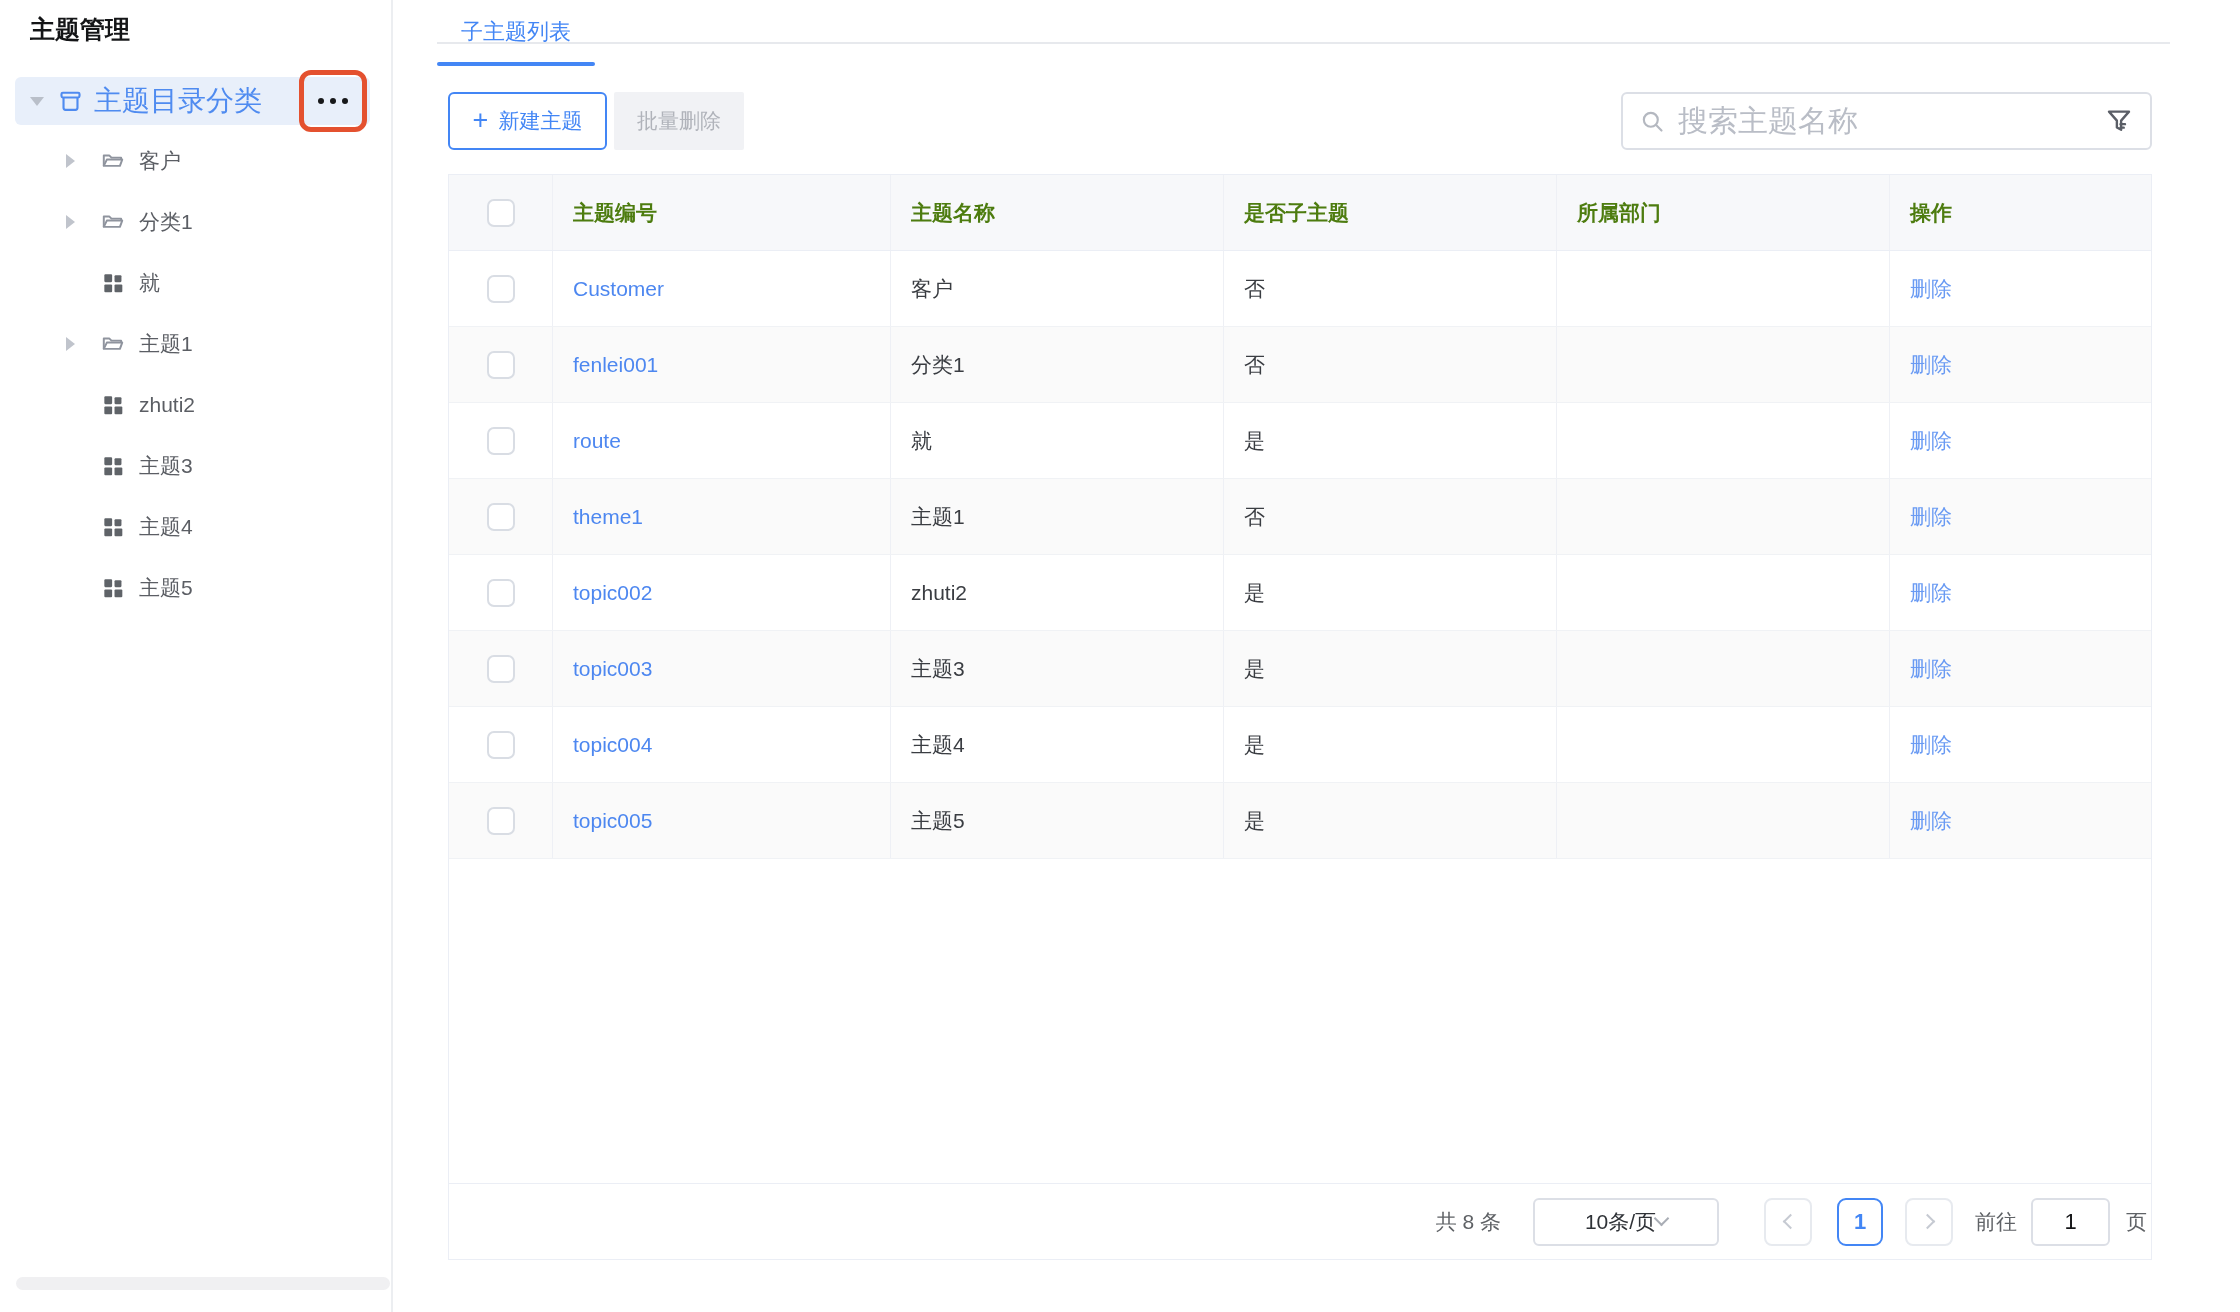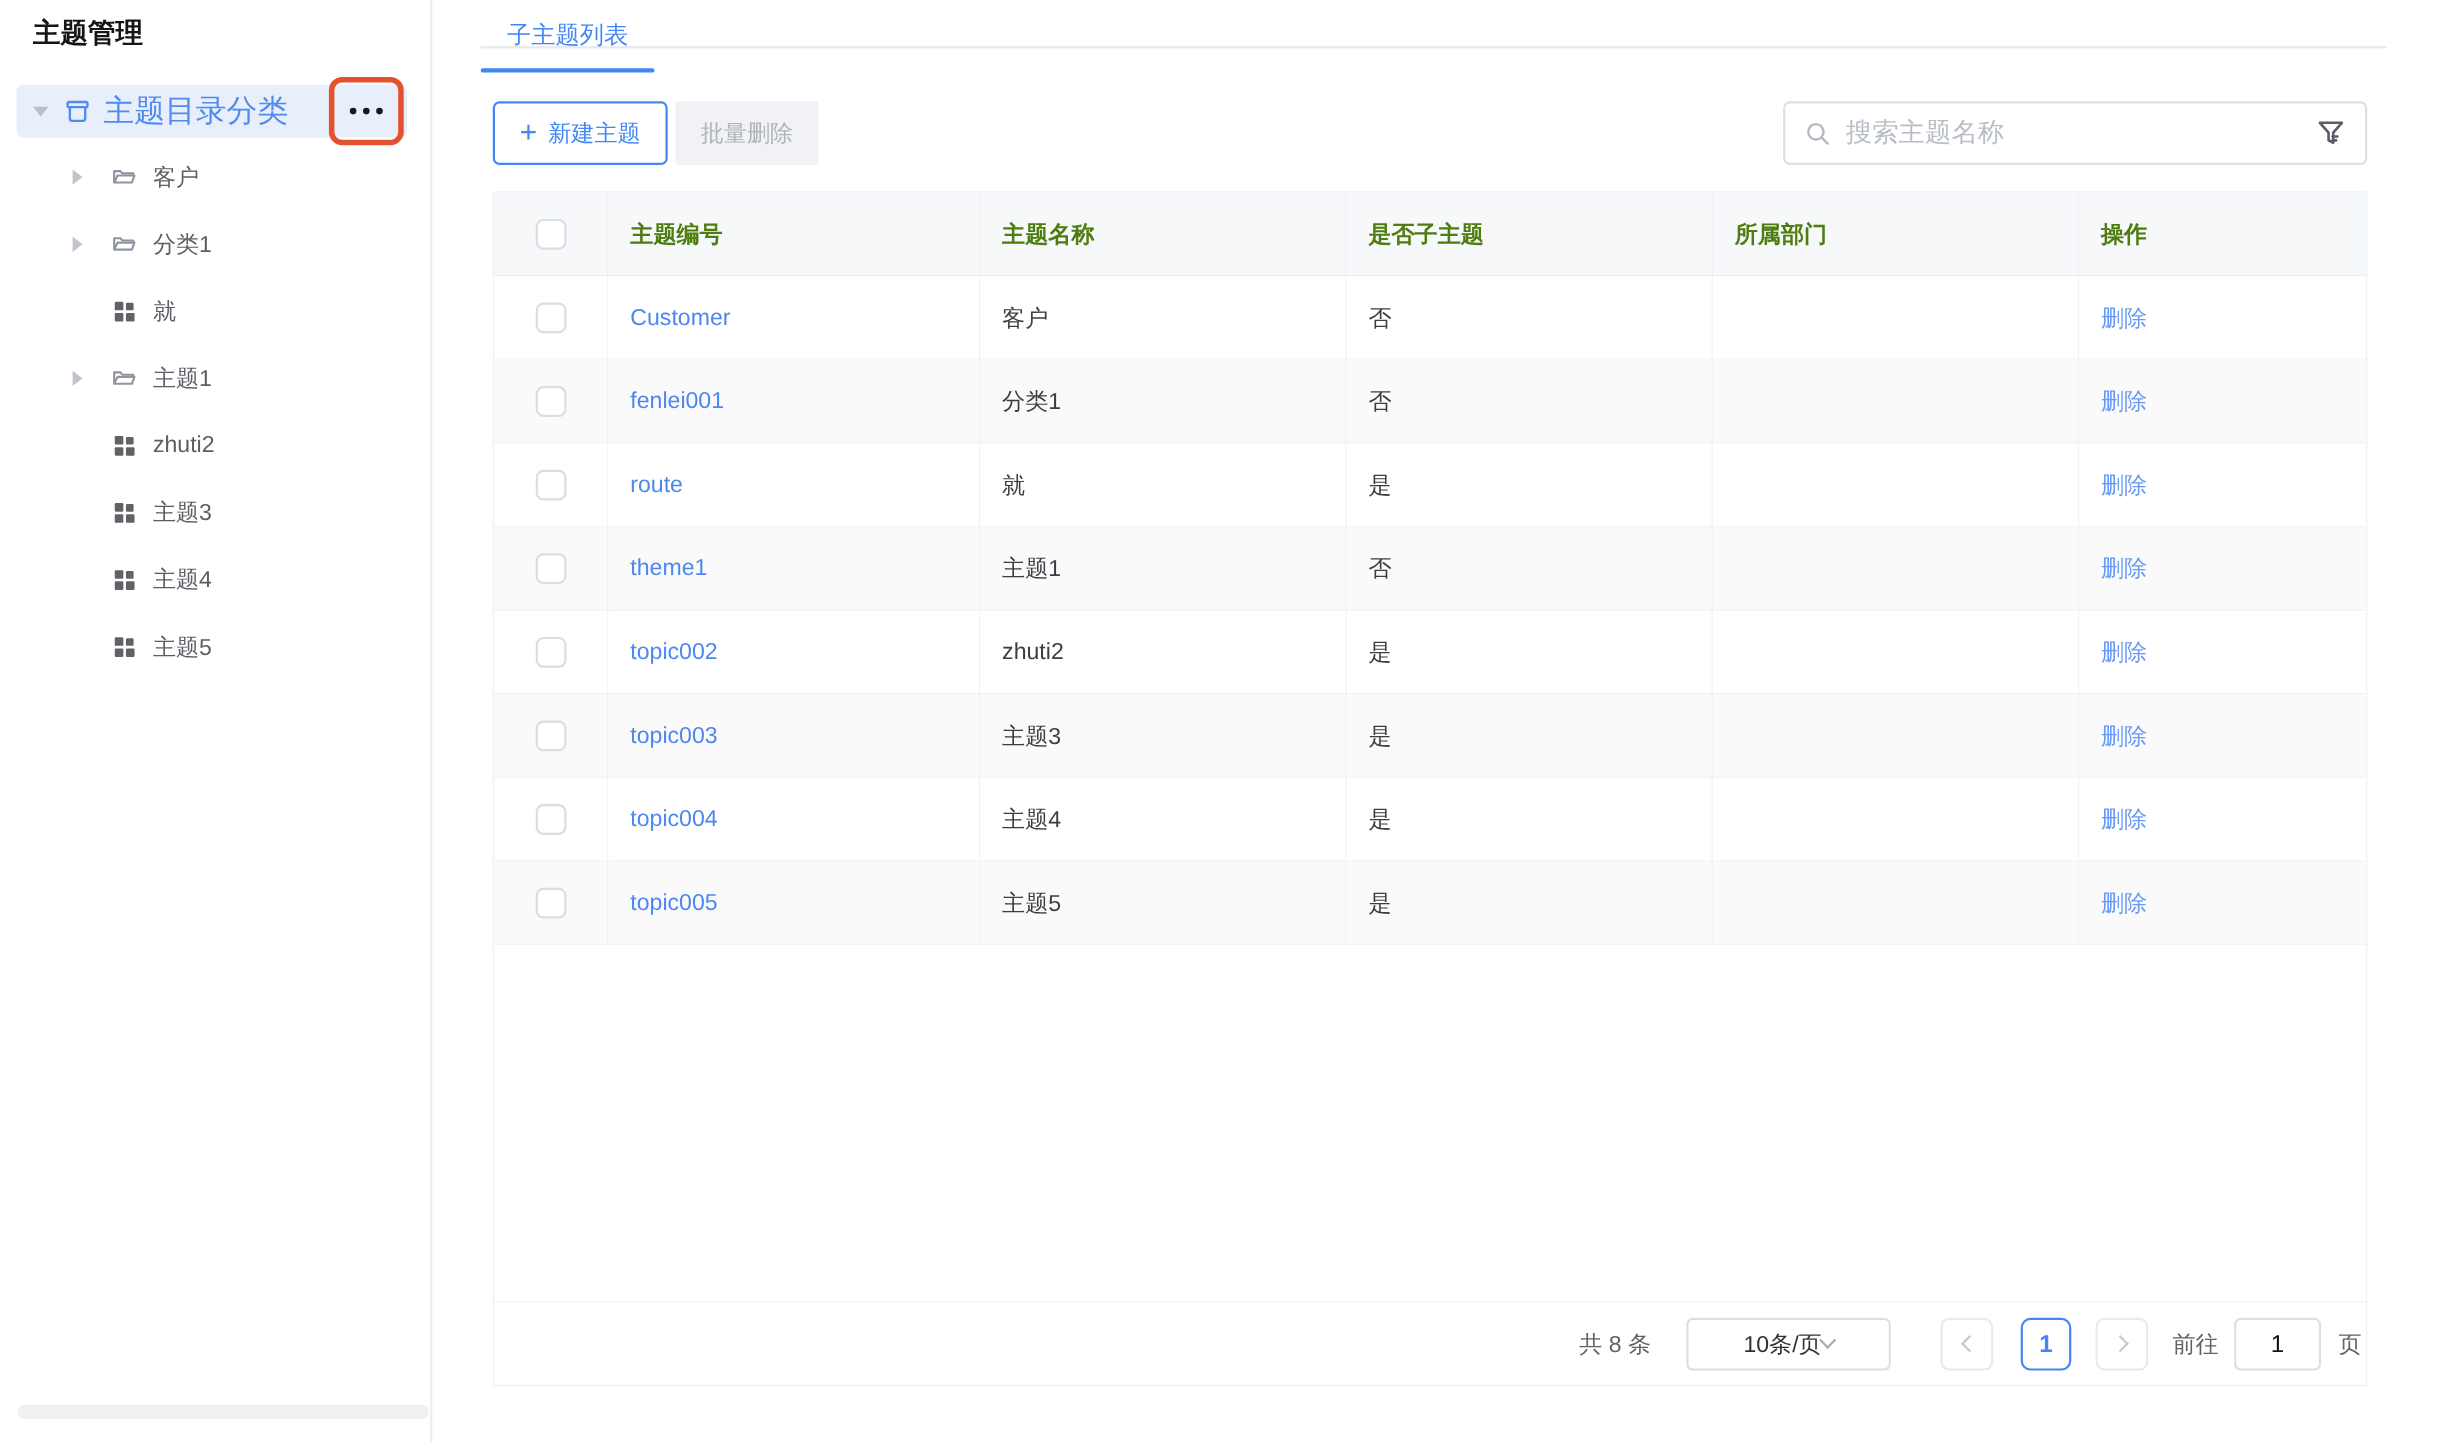--- a/index.html
+++ b/index.html
@@ -54,21 +54,21 @@
     gap:10px; cursor:pointer; font-family:inherit; }
   .plus { font-size:27px; font-weight:400; line-height:1; margin-top:-2px; }
   .btn-batch { position:absolute; left:219px; top:92px; width:130px; height:58px;
     background:#f1f2f5; border:none; border-radius:2px; color:#b0b3ba;
     font-size:21px; font-family:inherit; }
 
   .search { position:absolute; left:1226px; top:92px; width:531px; height:58px;
     border:2px solid #dcdfe6; border-radius:6px; background:#fff; display:flex;
     align-items:center; padding:0 16px; }
   .search svg.mag { width:27px; height:27px; margin-right:12px; flex:0 0 auto; }
-  .search input { flex:1; border:none; outline:none; font-size:24px; color:#a21caf;
+  .search input { flex:1; border:none; outline:none; font-size:30px; color:#a21caf;
     font-family:inherit; min-width:0; background:transparent; }
   .search input::placeholder { color:#b9bdc6; }
   .search svg.funnel { width:30px; height:30px; flex:0 0 auto; cursor:pointer; }
 
   
   .table-card { position:absolute; left:53px; top:174px; width:1704px; height:1086px;
     border:1px solid #ebeef5; background:#fff; display:flex; flex-direction:column; }
   .trow { display:flex; width:100%; }
   .thead { height:76px; background:#f7f8fa; border-bottom:1px solid #ebeef5;
     font-weight:600; color:#4d7c0f; }

